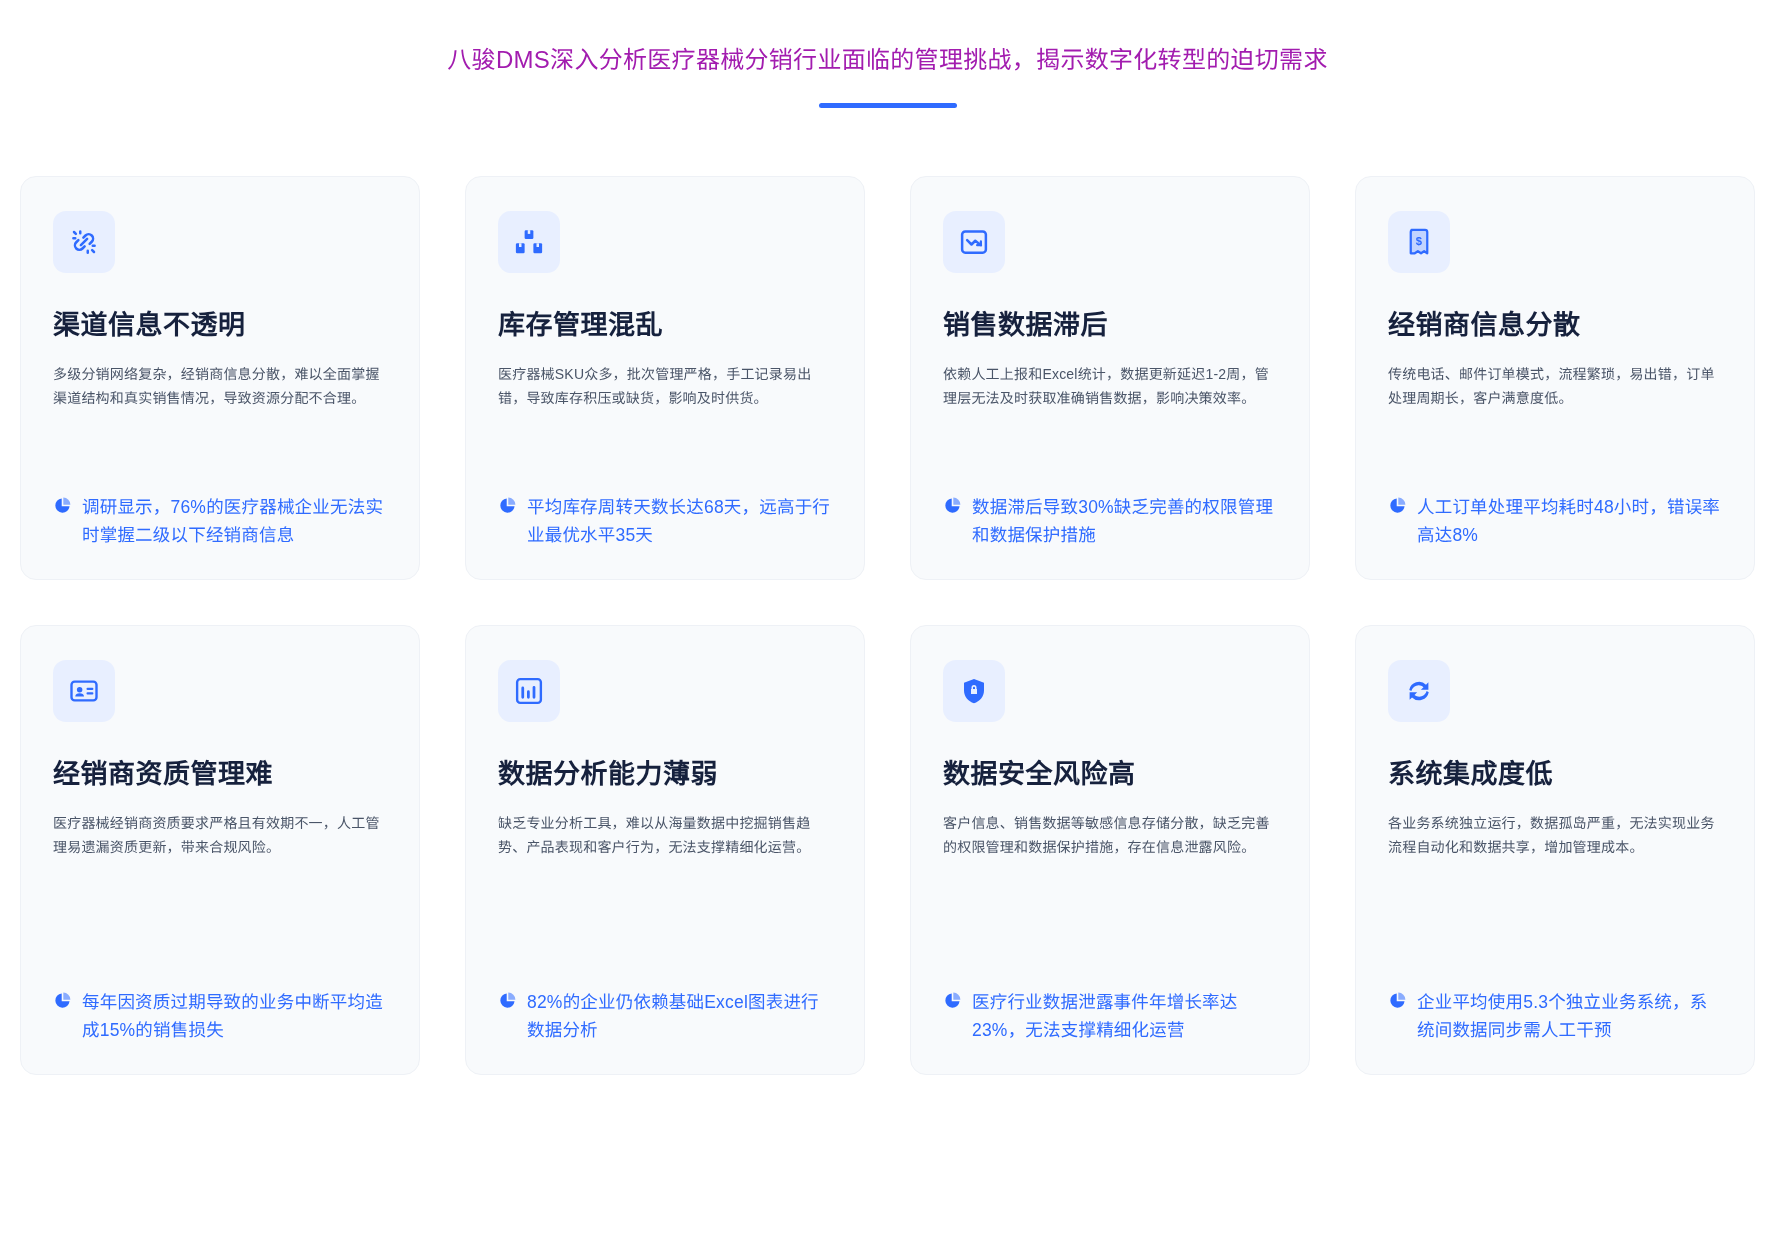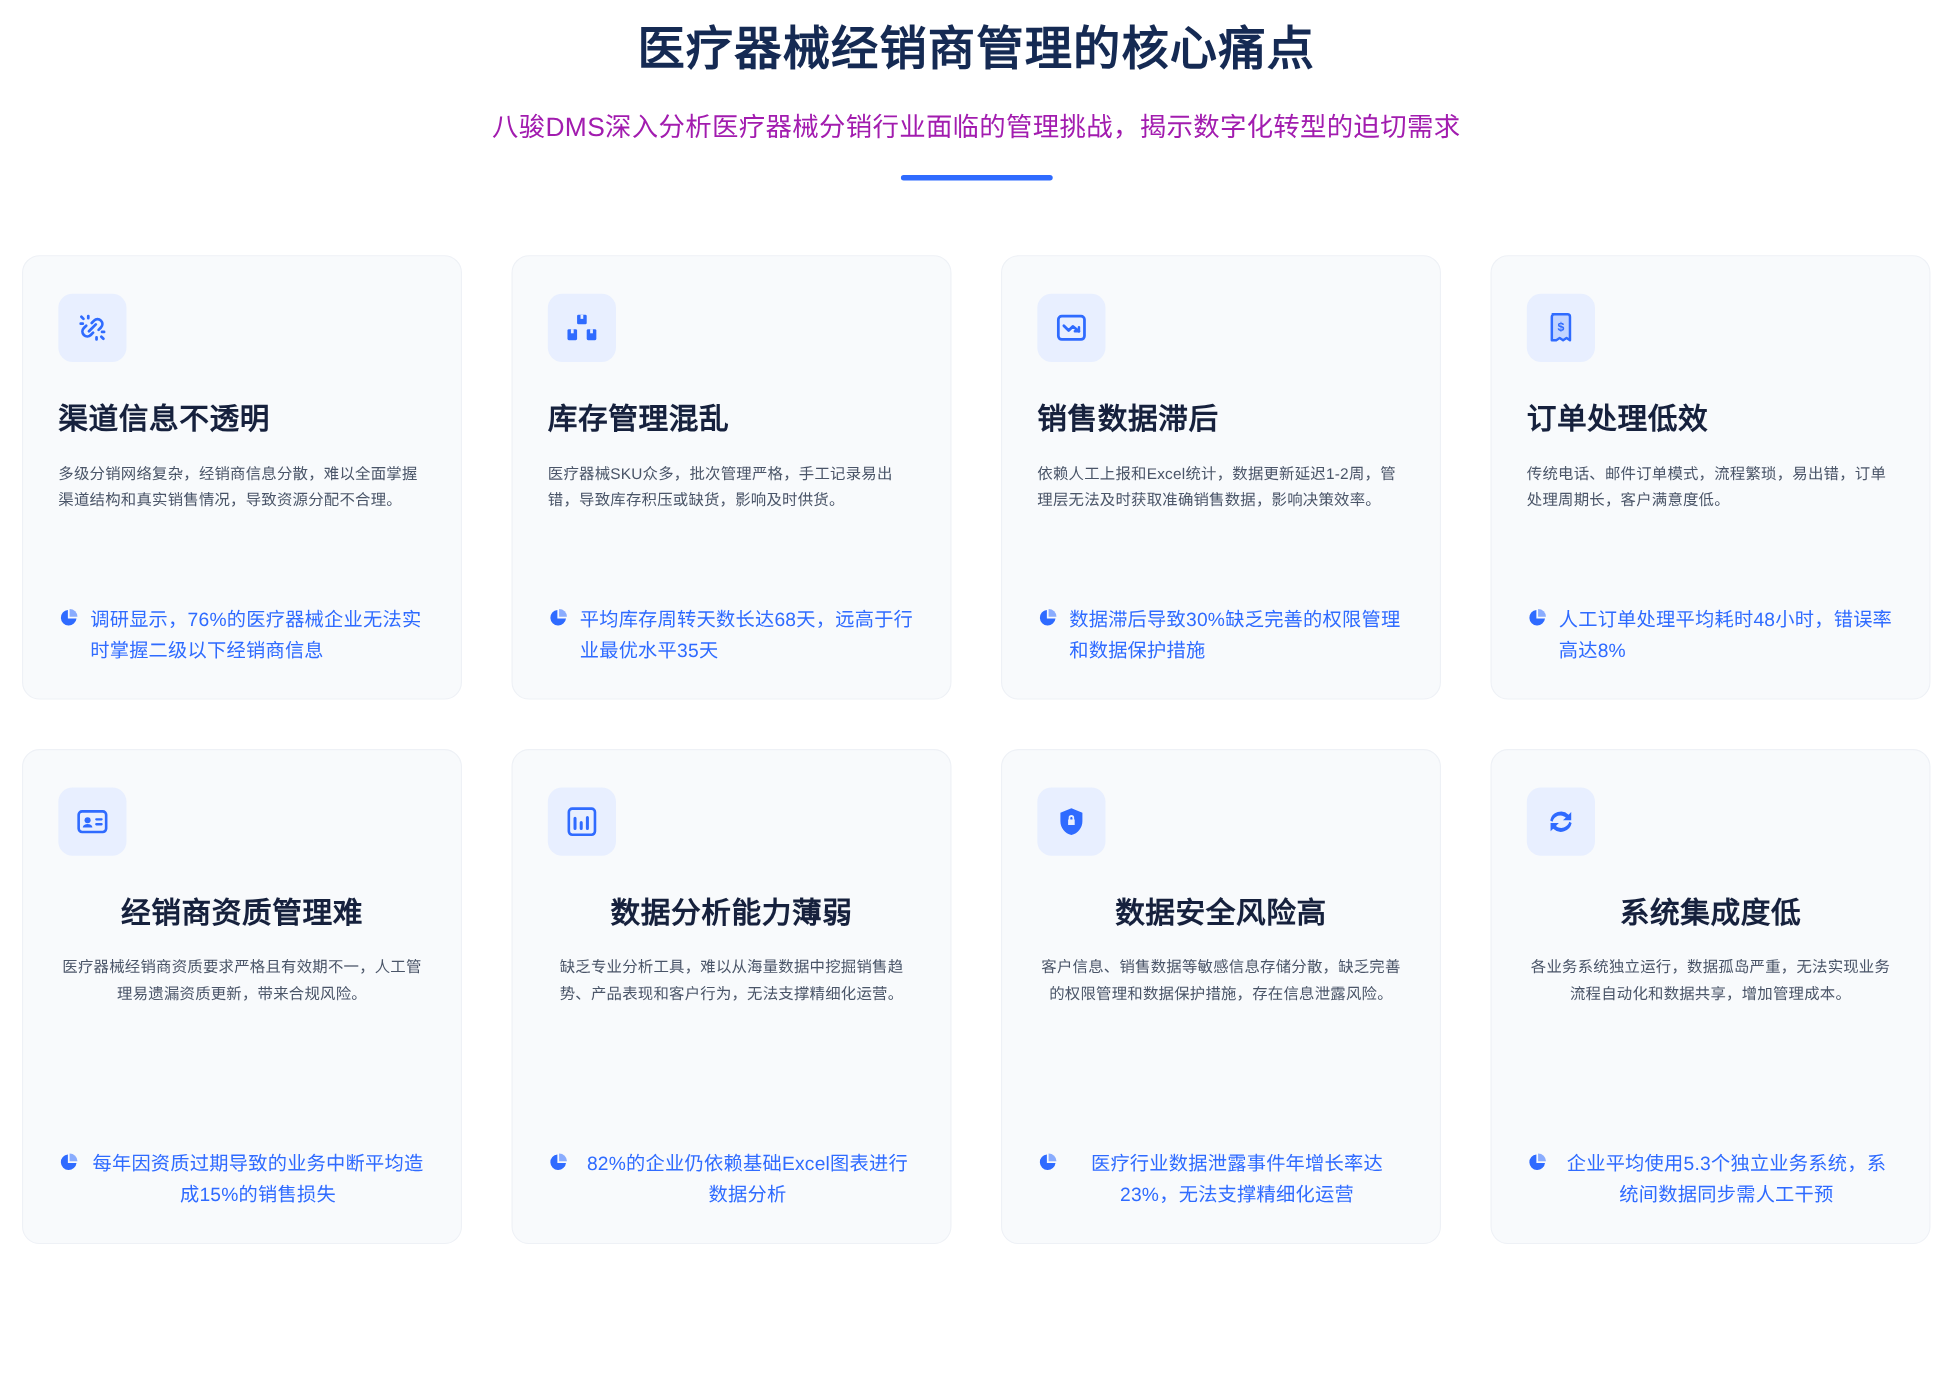--- a/index.html
+++ b/index.html
@@ -61,21 +61,20 @@
     border: 1px solid #eef1f6;
     border-radius: 16px;
     padding: 34px 32px 30px 32px;
     box-sizing: border-box;
     min-height: 404px;
     display: flex;
     flex-direction: column;
   }
   .card.short {
     min-height: 450px;
-    text-align: center;
   }
   .icon-box {
     width: 62px;
     height: 62px;
     border-radius: 13px;
     background: #e8efff;
     display: flex;
     align-items: center;
     justify-content: center;
     margin-bottom: 30px;
@@ -114,21 +113,20 @@
     color: #2f6bff;
     letter-spacing: 0.2px;
   }
 </style>
 </head>
 <body>
 
 <div class="page">
 
   <div class="header">
-    <h1>医疗器械经销商管理的核心痛点</h1>
     <div class="subtitle">八骏DMS深入分析医疗器械分销行业面临的管理挑战，揭示数字化转型的迫切需求</div>
     <div class="rule"></div>
   </div>
 
   <div class="cards">
 
     <div class="card">
       <div class="icon-box">
         <svg width="30" height="30" viewBox="0 0 24 24" fill="none" stroke="#2f6bff" stroke-width="2" stroke-linecap="round">
           <path d="M9.5 14.5l5-5"></path>
@@ -196,21 +194,21 @@
     </div>
 
     <div class="card">
       <div class="icon-box">
         <svg width="30" height="30" viewBox="0 0 24 24" fill="#2f6bff">
           <path d="M5 2.2h11a2 2 0 0 1 2 2v16.6l-2.6-1.7-2.6 1.7-2.6-1.7-2.6 1.7L5 21.4V4.2a2 2 0 0 1 2-2z" opacity="0.2"></path>
           <path d="M6 2.2h10.8a1.8 1.8 0 0 1 1.8 1.8v17l-2.5-1.6-2.5 1.6-2.5-1.6-2.5 1.6L5.4 21V4a1.8 1.8 0 0 1 1.8-1.8z" fill="none" stroke="#2f6bff" stroke-width="1.8" stroke-linejoin="round"></path>
           <text x="12" y="14.6" font-size="9" font-weight="bold" text-anchor="middle" fill="#2f6bff" font-family="Liberation Sans, sans-serif">$</text>
         </svg>
       </div>
-      <h3 class="card-title">订单处理低效</h3>
+      <h3 class="card-title">经销商信息分散</h3>
       <p class="card-desc">传统电话、邮件订单模式，流程繁琐，易出错，订单处理周期长，客户满意度低。</p>
       <div class="stat">
         <span class="stat-icon">
           <svg width="19" height="19" viewBox="0 0 24 24" fill="#2f6bff">
             <path d="M11 3.1A9 9 0 1 0 20.9 13H11V3.1z"></path>
             <path d="M13 2v9h9A9 9 0 0 0 13 2z" opacity="0.55"></path>
           </svg>
         </span>
         <span class="stat-text">人工订单处理平均耗时48小时，错误率高达8%</span>
       </div>

